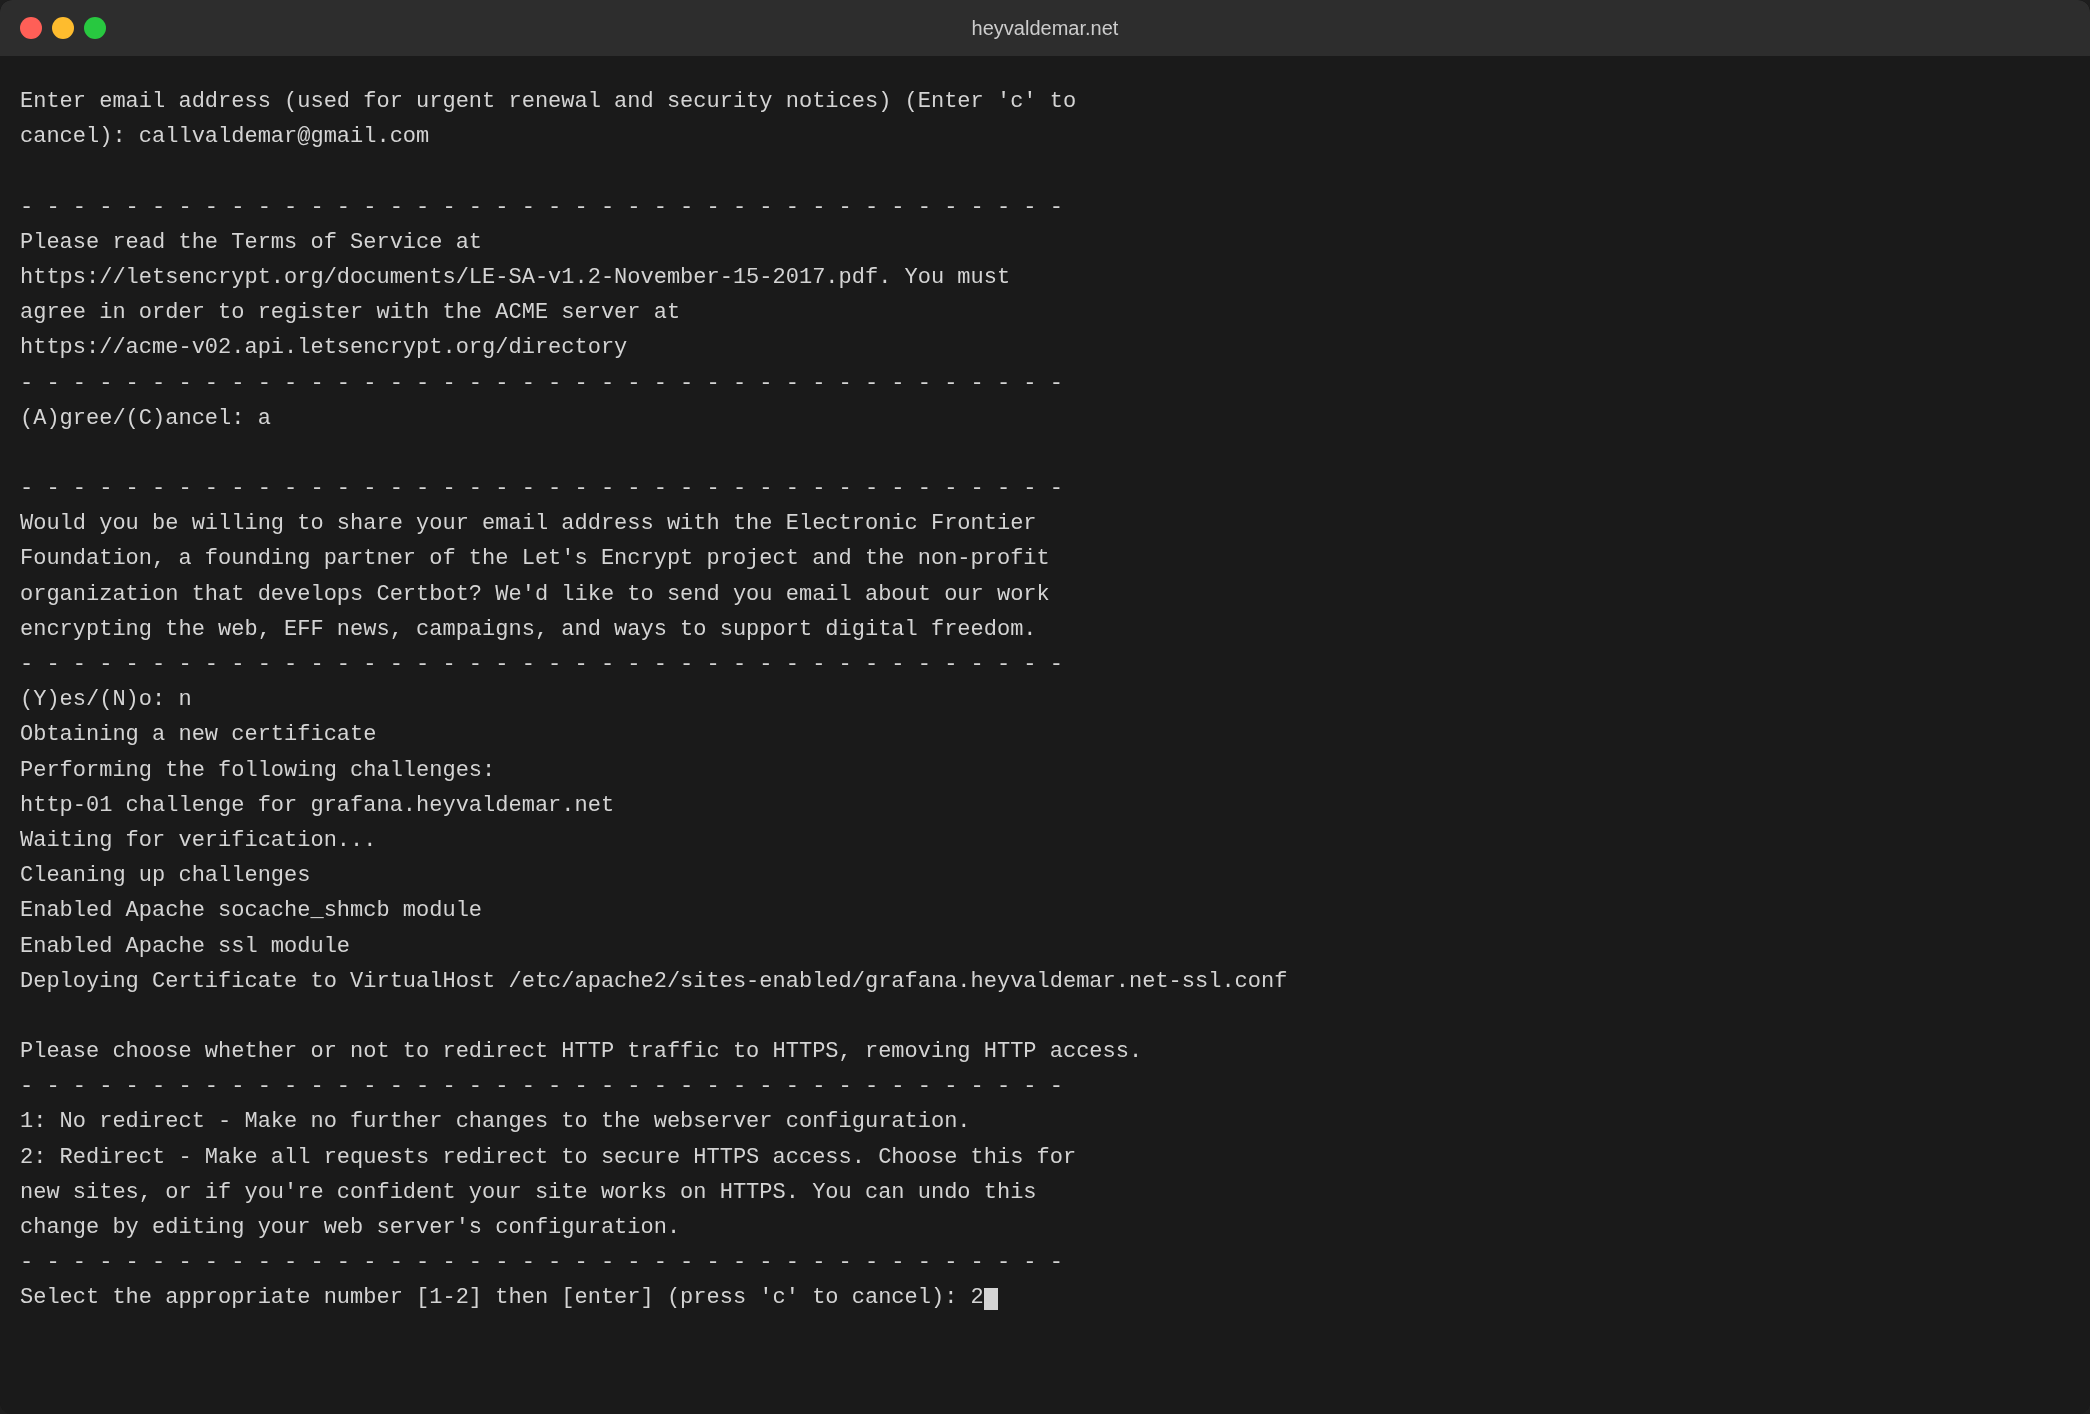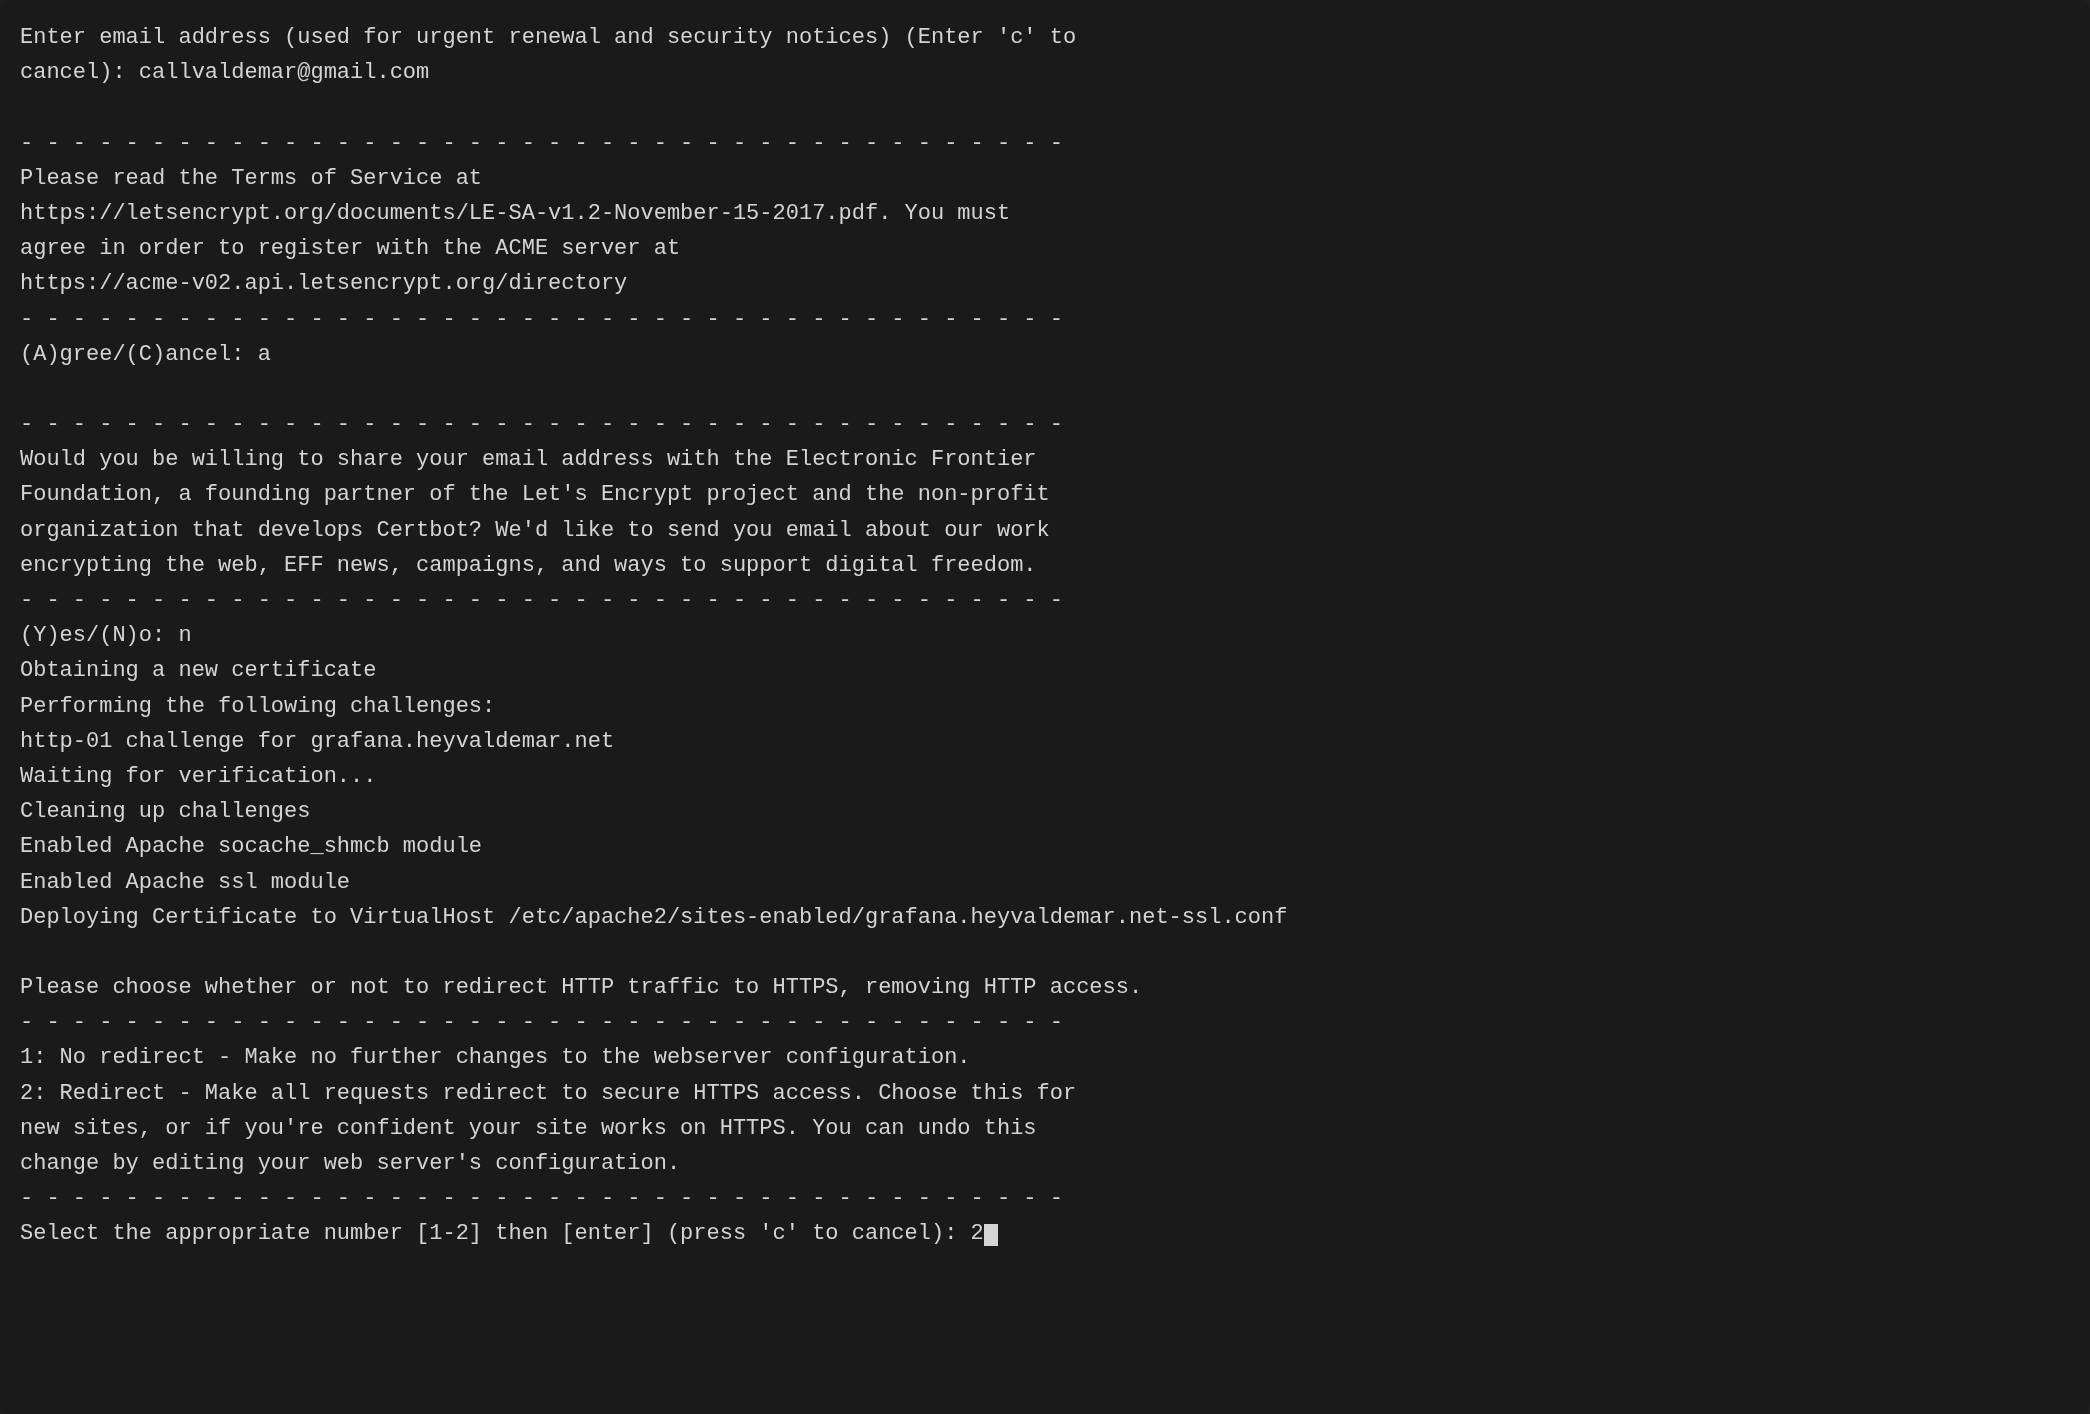--- a/index.html
+++ b/index.html
@@ -57,21 +57,21 @@
 
     .titlebar-title {
       color: #cccccc;
       font-size: 20px;
       font-family: -apple-system, BlinkMacSystemFont, 'Segoe UI', sans-serif;
     }
 
     .terminal-body {
       flex: 1;
       background: #1a1a1a;
-      padding: 20px 20px;
+      padding: 28px 20px;
       overflow: hidden;
       color: #d4d4d4;
       font-size: 22px;
       line-height: 1.6;
       font-family: 'Courier New', Courier, monospace;
       white-space: pre-wrap;
       word-break: break-all;
     }
 
     .cursor {
@@ -85,20 +85,28 @@
 
     @keyframes blink {
       0%, 100% { opacity: 1; }
       50% { opacity: 0; }
     }
   </style>
 </head>
 <body>
 
 <div class="window">
+  <div class="titlebar">
+    <div class="traffic-lights">
+      <div class="traffic-light close"></div>
+      <div class="traffic-light minimize"></div>
+      <div class="traffic-light maximize"></div>
+    </div>
+    <span class="titlebar-title">heyvaldemar.net</span>
+  </div>
   <div class="terminal-body" id="terminal-content">Enter email address (used for urgent renewal and security notices) (Enter 'c' to
 cancel): callvaldemar@gmail.com
 
 - - - - - - - - - - - - - - - - - - - - - - - - - - - - - - - - - - - - - - - -
 Please read the Terms of Service at
 https://letsencrypt.org/documents/LE-SA-v1.2-November-15-2017.pdf. You must
 agree in order to register with the ACME server at
 https://acme-v02.api.letsencrypt.org/directory
 - - - - - - - - - - - - - - - - - - - - - - - - - - - - - - - - - - - - - - - -
 (A)gree/(C)ancel: a

